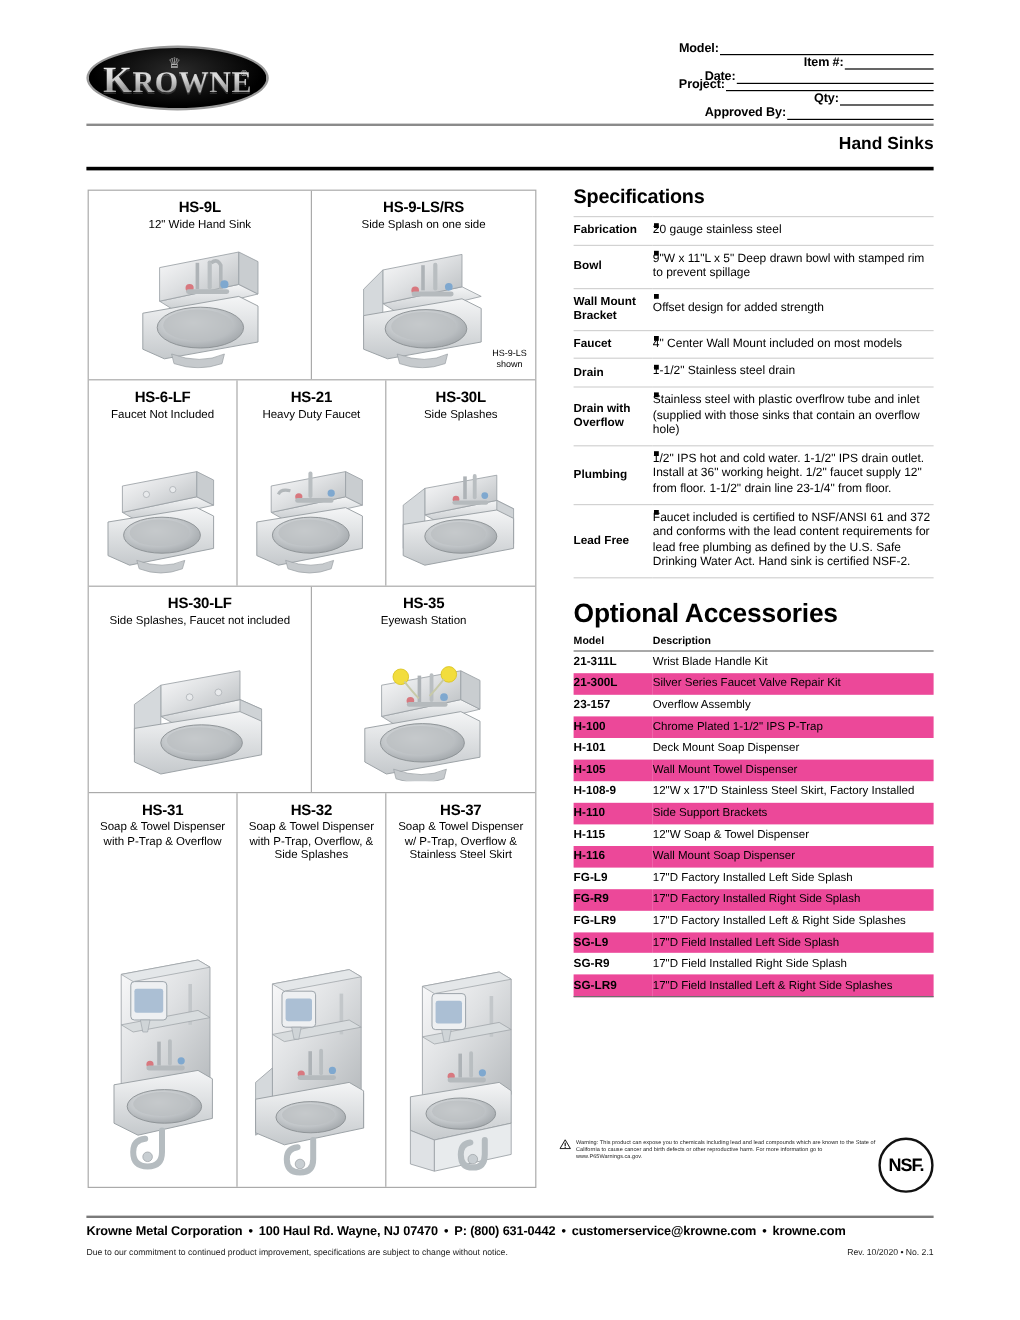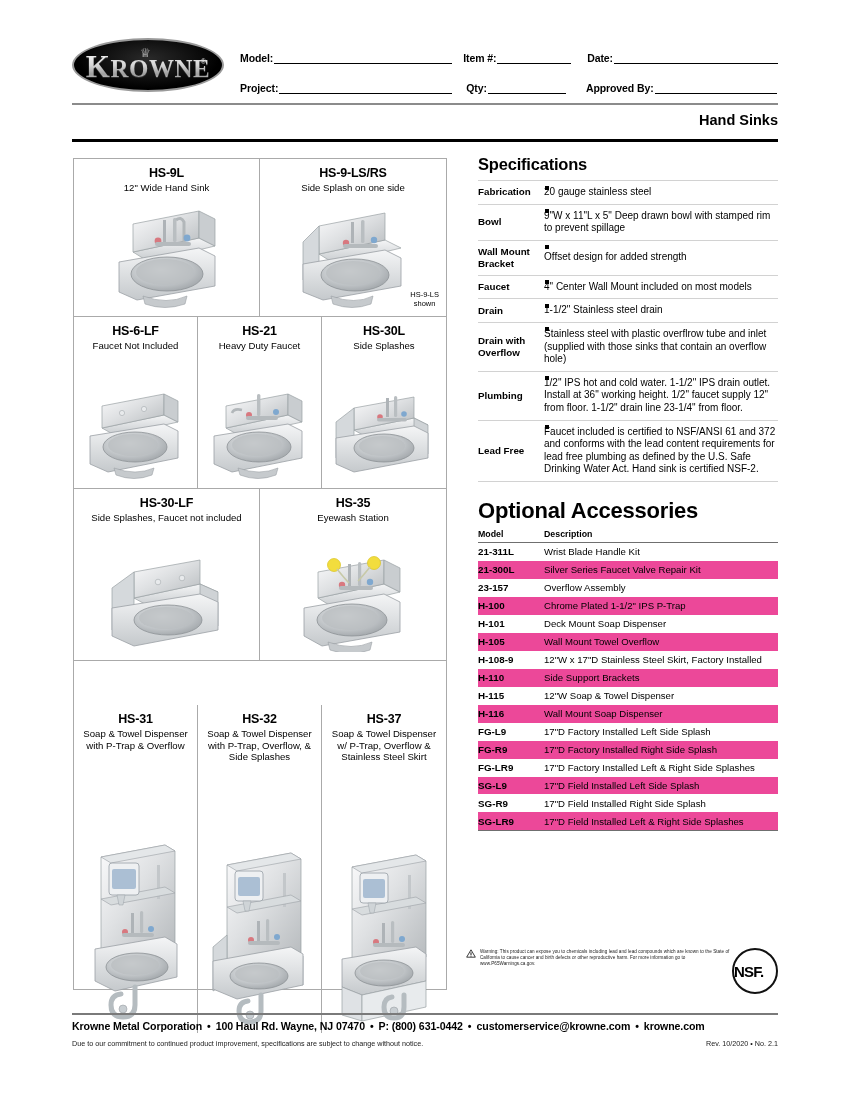--- a/index.html
+++ b/index.html
@@ -32,21 +32,21 @@
     position: relative; top: 2px;
   }
   .logo-text::first-letter { font-size: 31px; }
   .logo-crown {
     position: absolute; left: 50%; top: 7px; transform: translateX(-8px);
     font-size: 12px; color: #e8e8e8; line-height: 1;
   }
   .logo-reg { position: absolute; right: 16px; top: 18px; font-size: 7px; color: #ddd; }
 
   .form-fields { position: absolute; left: 168px; top: 0; width: 538px; }
-  .form-row { display: flex; align-items: flex-end; height: 30px; }
+  .form-row { display: flex; align-items: flex-end; height: 30px; flex-direction: column; }
   .form-field { display: flex; align-items: flex-end; }
   .form-label {
     font-size: 10.5px; font-weight: bold; white-space: nowrap;
     line-height: 12px; letter-spacing: -0.1px;
   }
   .form-line { border-bottom: 1.3px solid #000; height: 11px; margin-left: 1px; }
   .f-model { width: 178px; }
   .f-item  { width: 74px; }
   .f-date  { width: 164px; }
   .f-project { width: 173px; }
@@ -65,21 +65,21 @@
   .title-right {
     position: absolute; right: 0; top: 2px;
     font-size: 14.5px; font-weight: bold;
   }
   .rule-title { position: absolute; left: 72px; top: 139px; width: 706px; height: 2.5px; background: #000; }
 
   
   .grid { position: absolute; left: 73px; top: 158px; width: 374px; height: 832px;
           border: 1px solid #aaa; background: #fff; }
   .grid-row { display: flex; width: 100%; border-bottom: 1px solid #aaa; }
-  .grid-row:last-child { border-bottom: none; margin-top: 44px; }
+  .grid-row:last-child { border-bottom: none; }
   .r1 { height: 158px; }
   .r2 { height: 172px; }
   .r3 { height: 172px; }
   .r4 { height: 328px; }
   .cell { border-right: 1px solid #aaa; position: relative; padding-top: 7px;
           display: flex; flex-direction: column; align-items: center; overflow: hidden; }
   .cell:last-child { border-right: none; }
   .c-half { width: 50%; }
   .c-third { width: 33.3333%; }
   .c-third-mid { width: 33.3333%; }
@@ -120,21 +120,21 @@
   
   .warn-row { position: absolute; left: 466px; top: 948px; width: 312px; height: 46px; }
   .warn-text {
     position: absolute; left: 14px; top: 1px; width: 252px;
     font-size: 4.6px; line-height: 6.2px; color: #222; letter-spacing: 0.05px;
   }
   .warn-tri { position: absolute; left: 0; top: 1px; width: 10px; height: 9px; }
   .nsf {
     position: absolute; right: 0; top: 0; width: 46px; height: 46px;
     border: 2.2px solid #111; border-radius: 50%;
-    display: flex; align-items: center; 
+    display: flex; align-items: center; justify-content: center;
   }
   .nsf-inner { font-size: 15px; font-weight: bold; letter-spacing: -0.8px; font-family: "Liberation Sans", sans-serif; }
 
   
   .rule-foot { position: absolute; left: 72px; top: 1013px; width: 706px; height: 1.6px; background: #7a7a7a; }
   .footer-main {
     position: absolute; left: 72px; top: 1020px; width: 706px;
     font-size: 10.6px; font-weight: bold; letter-spacing: -0.1px; white-space: nowrap;
   }
   .footer-sub {
@@ -520,21 +520,21 @@
         <tr class="alt">
           <td class="m">H-100</td>
           <td>Chrome Plated 1-1/2" IPS P-Trap</td>
         </tr>
         <tr>
           <td class="m">H-101</td>
           <td>Deck Mount Soap Dispenser</td>
         </tr>
         <tr class="alt">
           <td class="m">H-105</td>
-          <td>Wall Mount Towel Overflow</td>
+          <td>Wall Mount Towel Dispenser</td>
         </tr>
         <tr>
           <td class="m">H-108-9</td>
           <td>12"W x 17"D Stainless Steel Skirt, Factory Installed</td>
         </tr>
         <tr class="alt">
           <td class="m">H-110</td>
           <td>Side Support Brackets</td>
         </tr>
         <tr>

